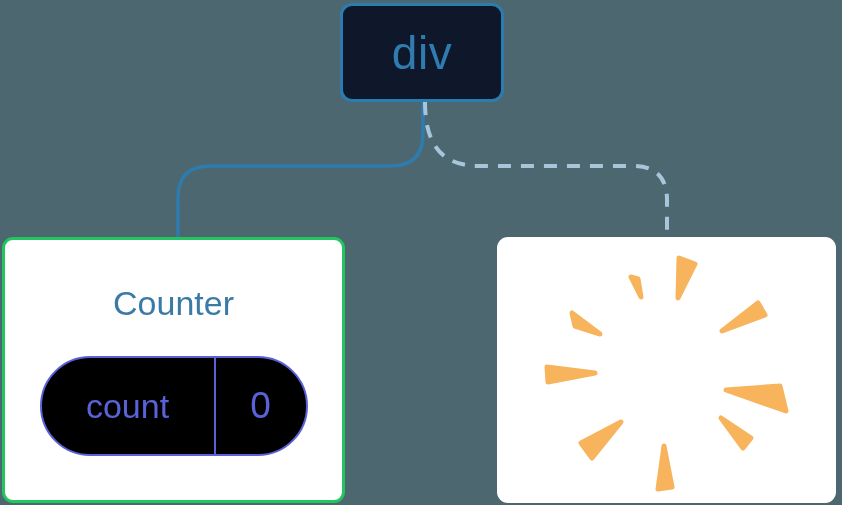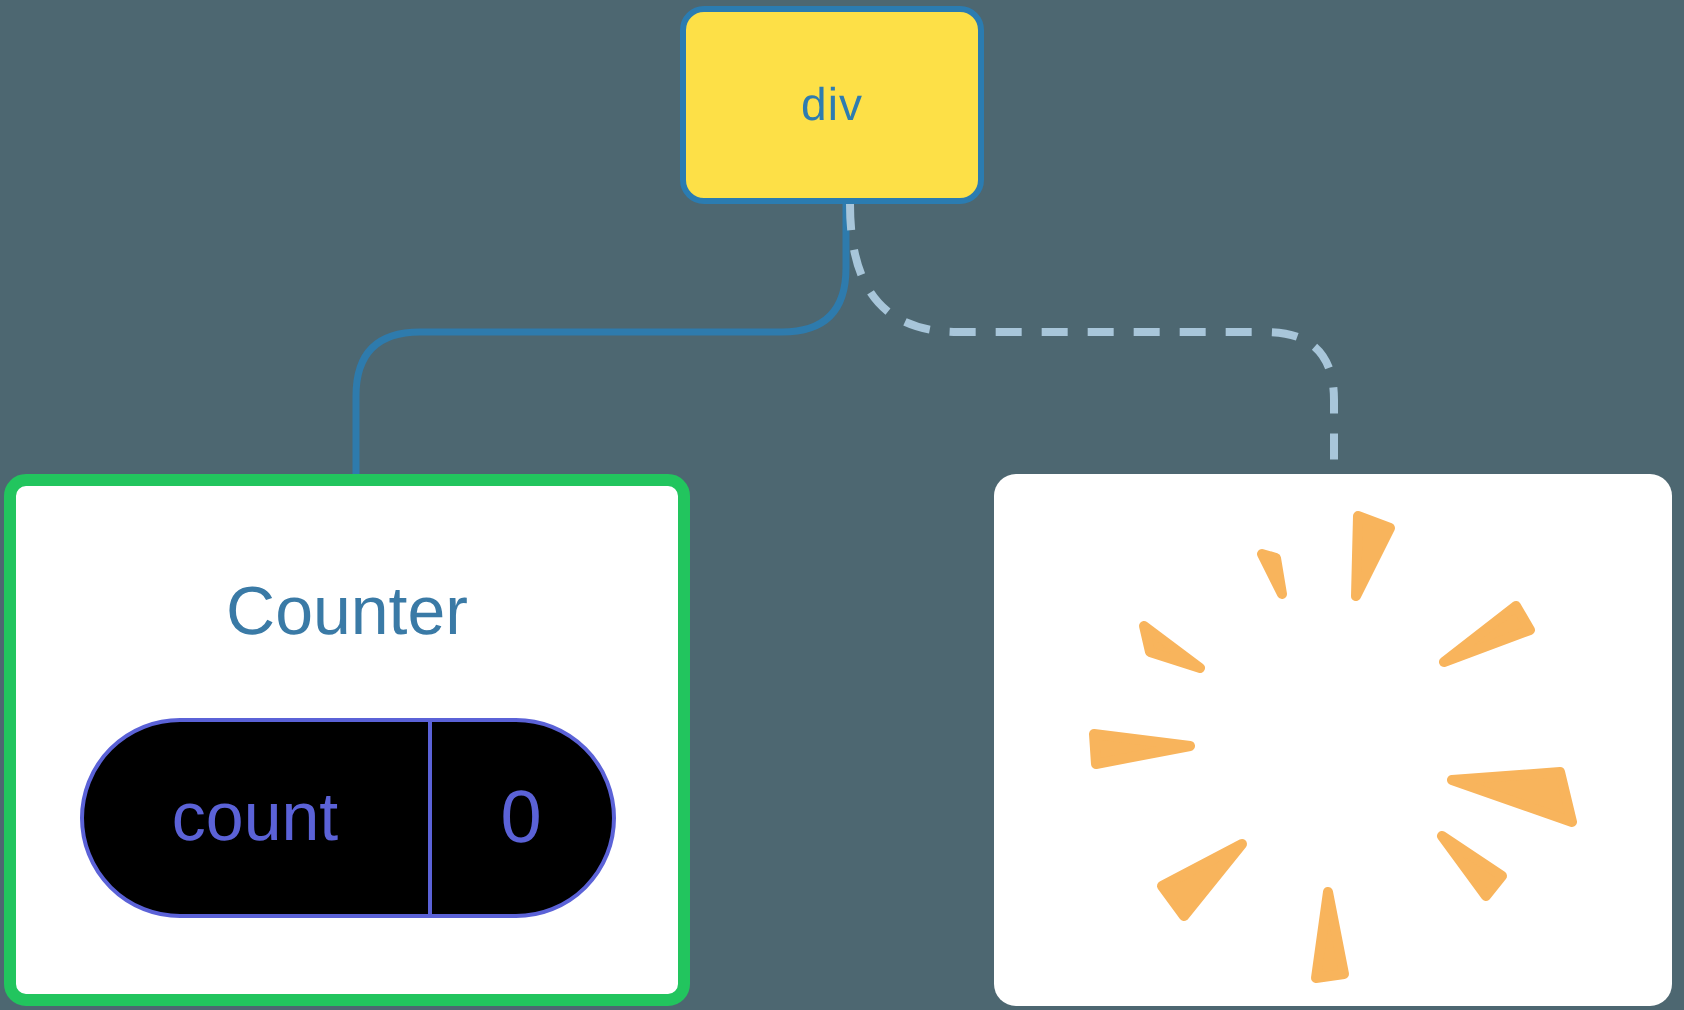--- a/index.html
+++ b/index.html
@@ -20,39 +20,39 @@
     width: 842px; height: 505px;
   }
   svg.edges {
     position: absolute;
     left: 0; top: 0;
     pointer-events: none;
   }
   .node-div {
     position: absolute;
     left: 340px; top: 3px;
-    width: 152px; height: 99px;
-    background: #fde047;
+    width: 164px; height: 99px;
+    background: #0f172a;
     border: 3px solid #2b7cb1;
     border-radius: 12px;
     box-sizing: border-box;
     display: flex;
     align-items: center;
     justify-content: center;
     color: #2e7cb0;
-    font-size: 23px;
+    font-size: 46px;
     font-weight: 500;
     letter-spacing: 0.5px;
   }
   .card-counter {
     position: absolute;
     left: 2px; top: 237px;
     width: 343px; height: 266px;
     background: #ffffff;
-    border: 6px solid #22c55e;
+    border: 3px solid #22c55e;
     border-radius: 11px;
     box-sizing: border-box;
     text-align: center;
   }
   .card-counter .title {
     margin-top: 44px;
     font-size: 34px;
     font-weight: 500;
     color: #3a7aa6;
     line-height: 38px;

